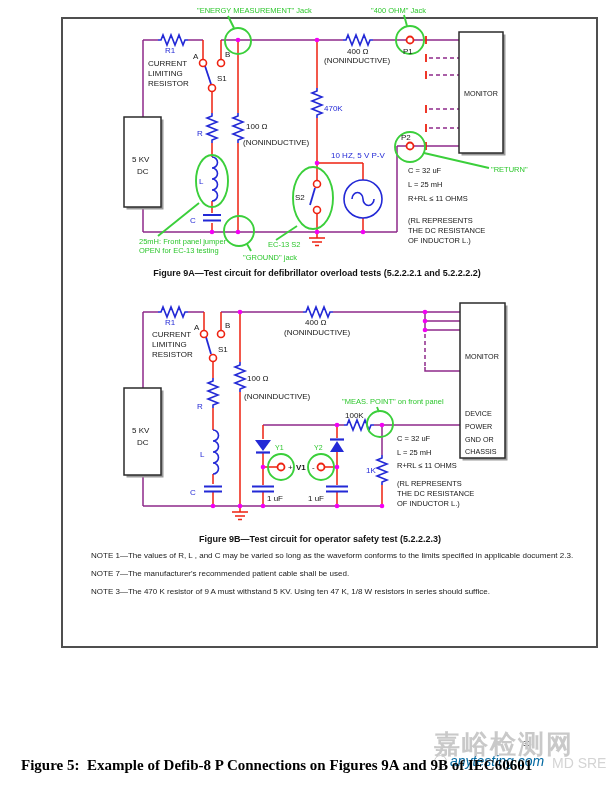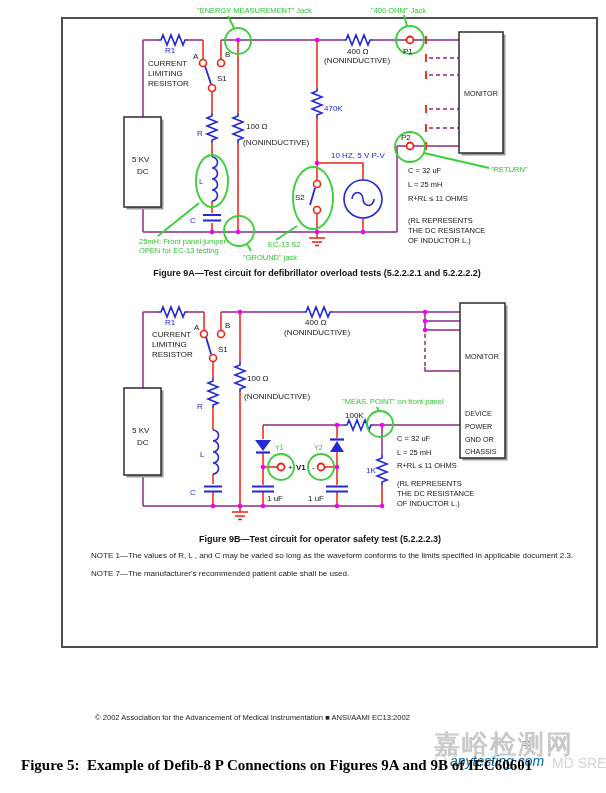--- a/index.html
+++ b/index.html
@@ -305,23 +305,23 @@
     <text class="tg7" x="275" y="450">Y1</text>
     <text class="tg7" x="314" y="450">Y2</text>
 
     <text class="tcap" x="320" y="542" text-anchor="middle">Figure 9B—Test circuit for operator safety test (5.2.2.2.3)</text>
   </g>
 </svg>
 
   <div class="notes">
     <p>NOTE 1—The values of R, L , and C may be varied so long as the waveform conforms to the limits specified in applicable document 2.3.</p>
     <p>NOTE 7—The manufacturer's recommended patient cable shall be used.</p>
+    <p>NOTE 3—The 470 K resistor of 9 A must withstand 5 KV. Using ten 47 K, 1/8 W resistors in series should suffice.</p>
   </div>
 
-  <div class="footer-copy">© 2002 Association for the Advancement of Medical Instrumentation ■ ANSI/AAMI EC13:2002</div>
   <div class="footer-page">33</div>
 
   <div class="watermark">
     <div class="wm-title">嘉峪检测网</div>
     <div class="wm-row">
       <span class="wm-logo"></span>
       <span class="wm-domain">anytesting.com</span>
     </div>
     <div class="wm-extra">MD SRE,</div>
   </div>

